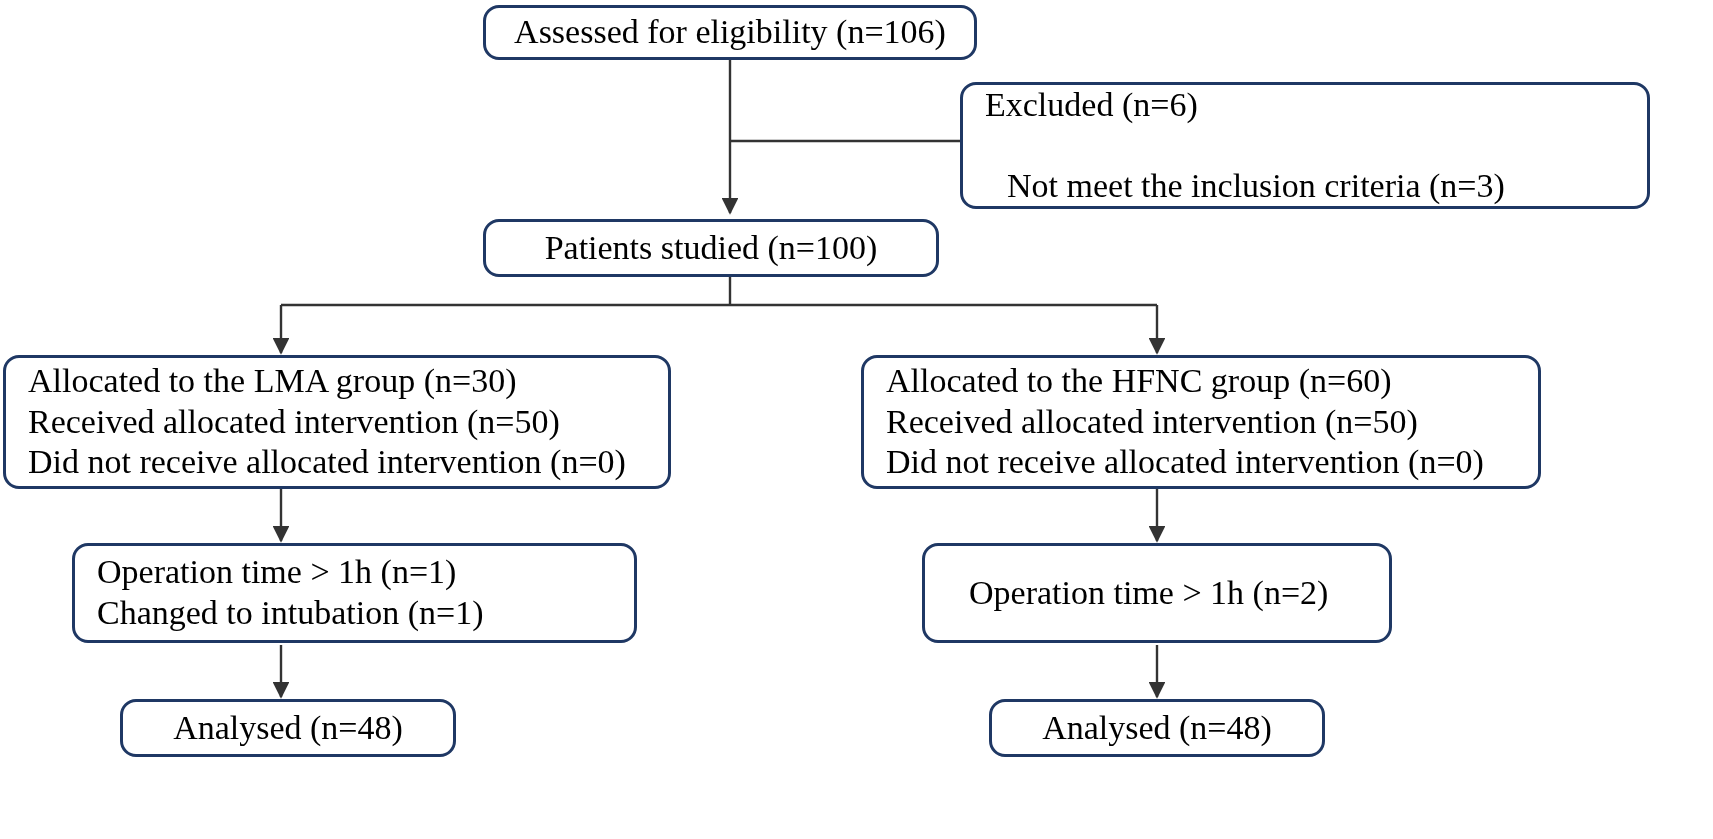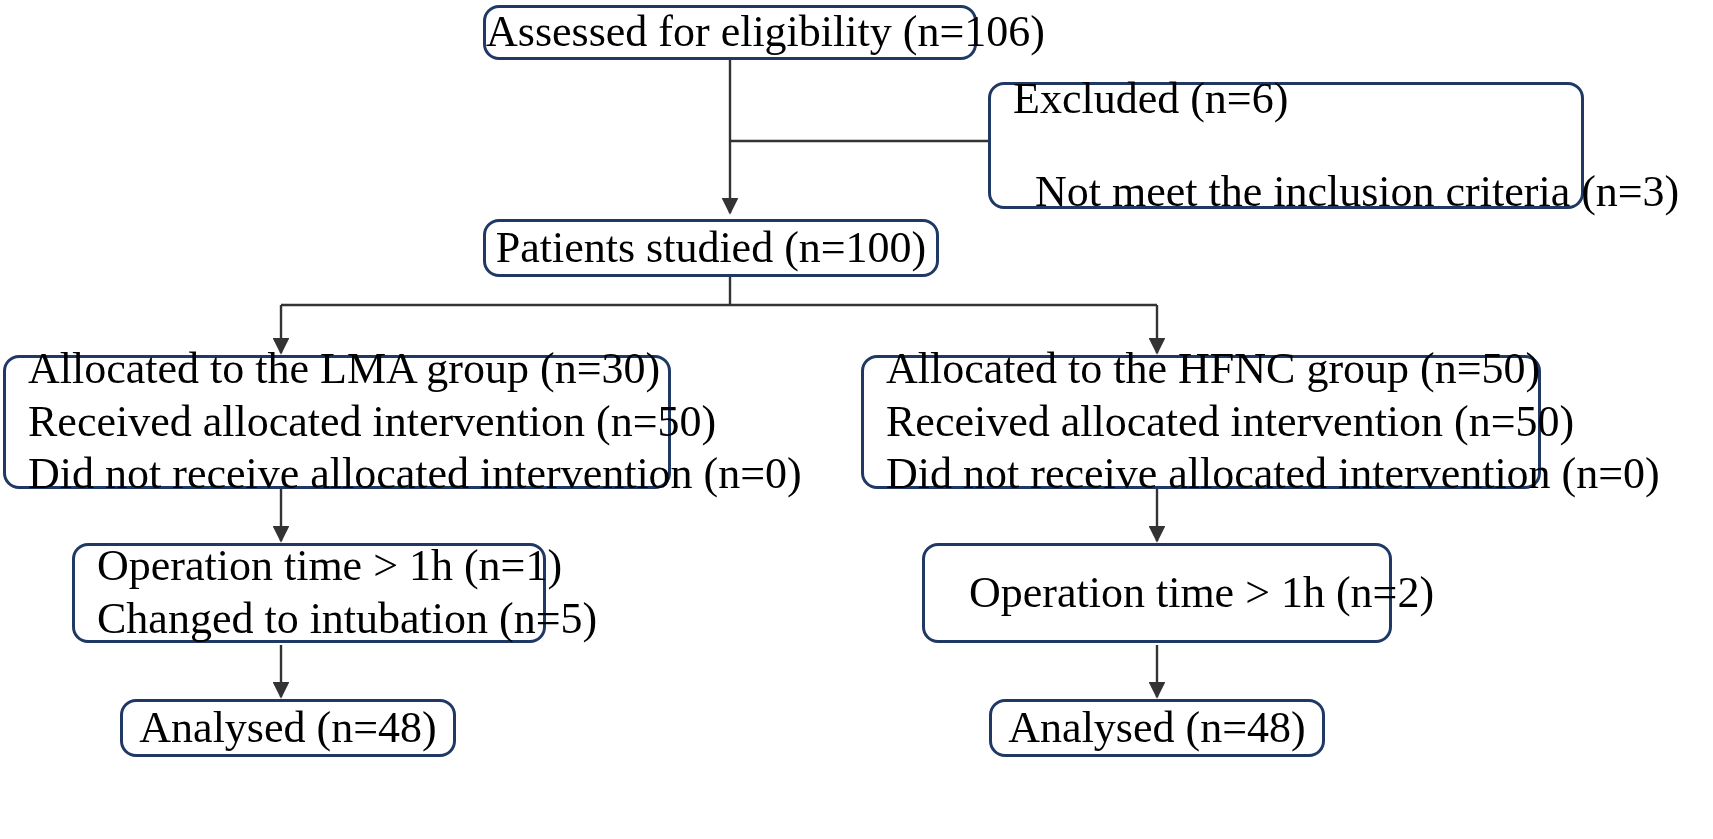--- a/index.html
+++ b/index.html
@@ -33,21 +33,21 @@
     box-sizing: border-box;
     background: #ffffff;
     border: 3px solid #1f3864;
     border-radius: 16px;
     display: flex;
     flex-direction: column;
     justify-content: center;
   }
   .node .line {
     color: #000000;
-    font-size: 44px;
+    font-size: 34px;
     line-height: 1.20;
     white-space: nowrap;
   }
   
   .node.centered .line {
     text-align: center;
   }
   
   .node.listing {
     padding-left: 22px;
@@ -92,44 +92,44 @@
       <path d="M 281 645 L 281 697" marker-end="url(#arrow)"></path>
 
       <path d="M 1157 645 L 1157 697" marker-end="url(#arrow)"></path>
     </g>
   </svg>
 
   <div class="node centered" style="left:483px; top:5px; width:494px; height:55px;">
     <div class="line">Assessed for eligibility (n=106)</div>
   </div>
 
-  <div class="node listing" style="left:988px; top:82px; width:596px; height:127px;">
+  <div class="node listing" style="left:960px; top:82px; width:690px; height:127px;">
     <div class="line">Excluded (n=6)</div>
     <div class="line indent">Not meet the inclusion criteria (n=3)</div>
   </div>
 
   <div class="node centered" style="left:483px; top:219px; width:456px; height:58px;">
     <div class="line">Patients studied (n=100)</div>
   </div>
 
   <div class="node listing" style="left:3px; top:355px; width:668px; height:134px;">
     <div class="line">Allocated to the LMA group (n=30)</div>
     <div class="line">Received allocated intervention (n=50)</div>
     <div class="line">Did not receive allocated intervention (n=0)</div>
   </div>
 
   <div class="node listing" style="left:861px; top:355px; width:680px; height:134px;">
-    <div class="line">Allocated to the HFNC group (n=50)</div>
+    <div class="line">Allocated to the HFNC group (n=60)</div>
     <div class="line">Received allocated intervention (n=50)</div>
     <div class="line">Did not receive allocated intervention (n=0)</div>
   </div>
 
-  <div class="node listing" style="left:72px; top:543px; width:474px; height:100px;">
+  <div class="node listing" style="left:72px; top:543px; width:565px; height:100px;">
     <div class="line">Operation time &gt; 1h (n=1)</div>
-    <div class="line">Changed to intubation (n=5)</div>
+    <div class="line">Changed to intubation (n=1)</div>
   </div>
 
   <div class="node listing" style="left:922px; top:543px; width:470px; height:100px;padding-left:44px;">
     <div class="line">Operation time &gt; 1h (n=2)</div>
   </div>
 
   <div class="node centered" style="left:120px; top:699px; width:336px; height:58px;">
     <div class="line">Analysed (n=48)</div>
   </div>
 

